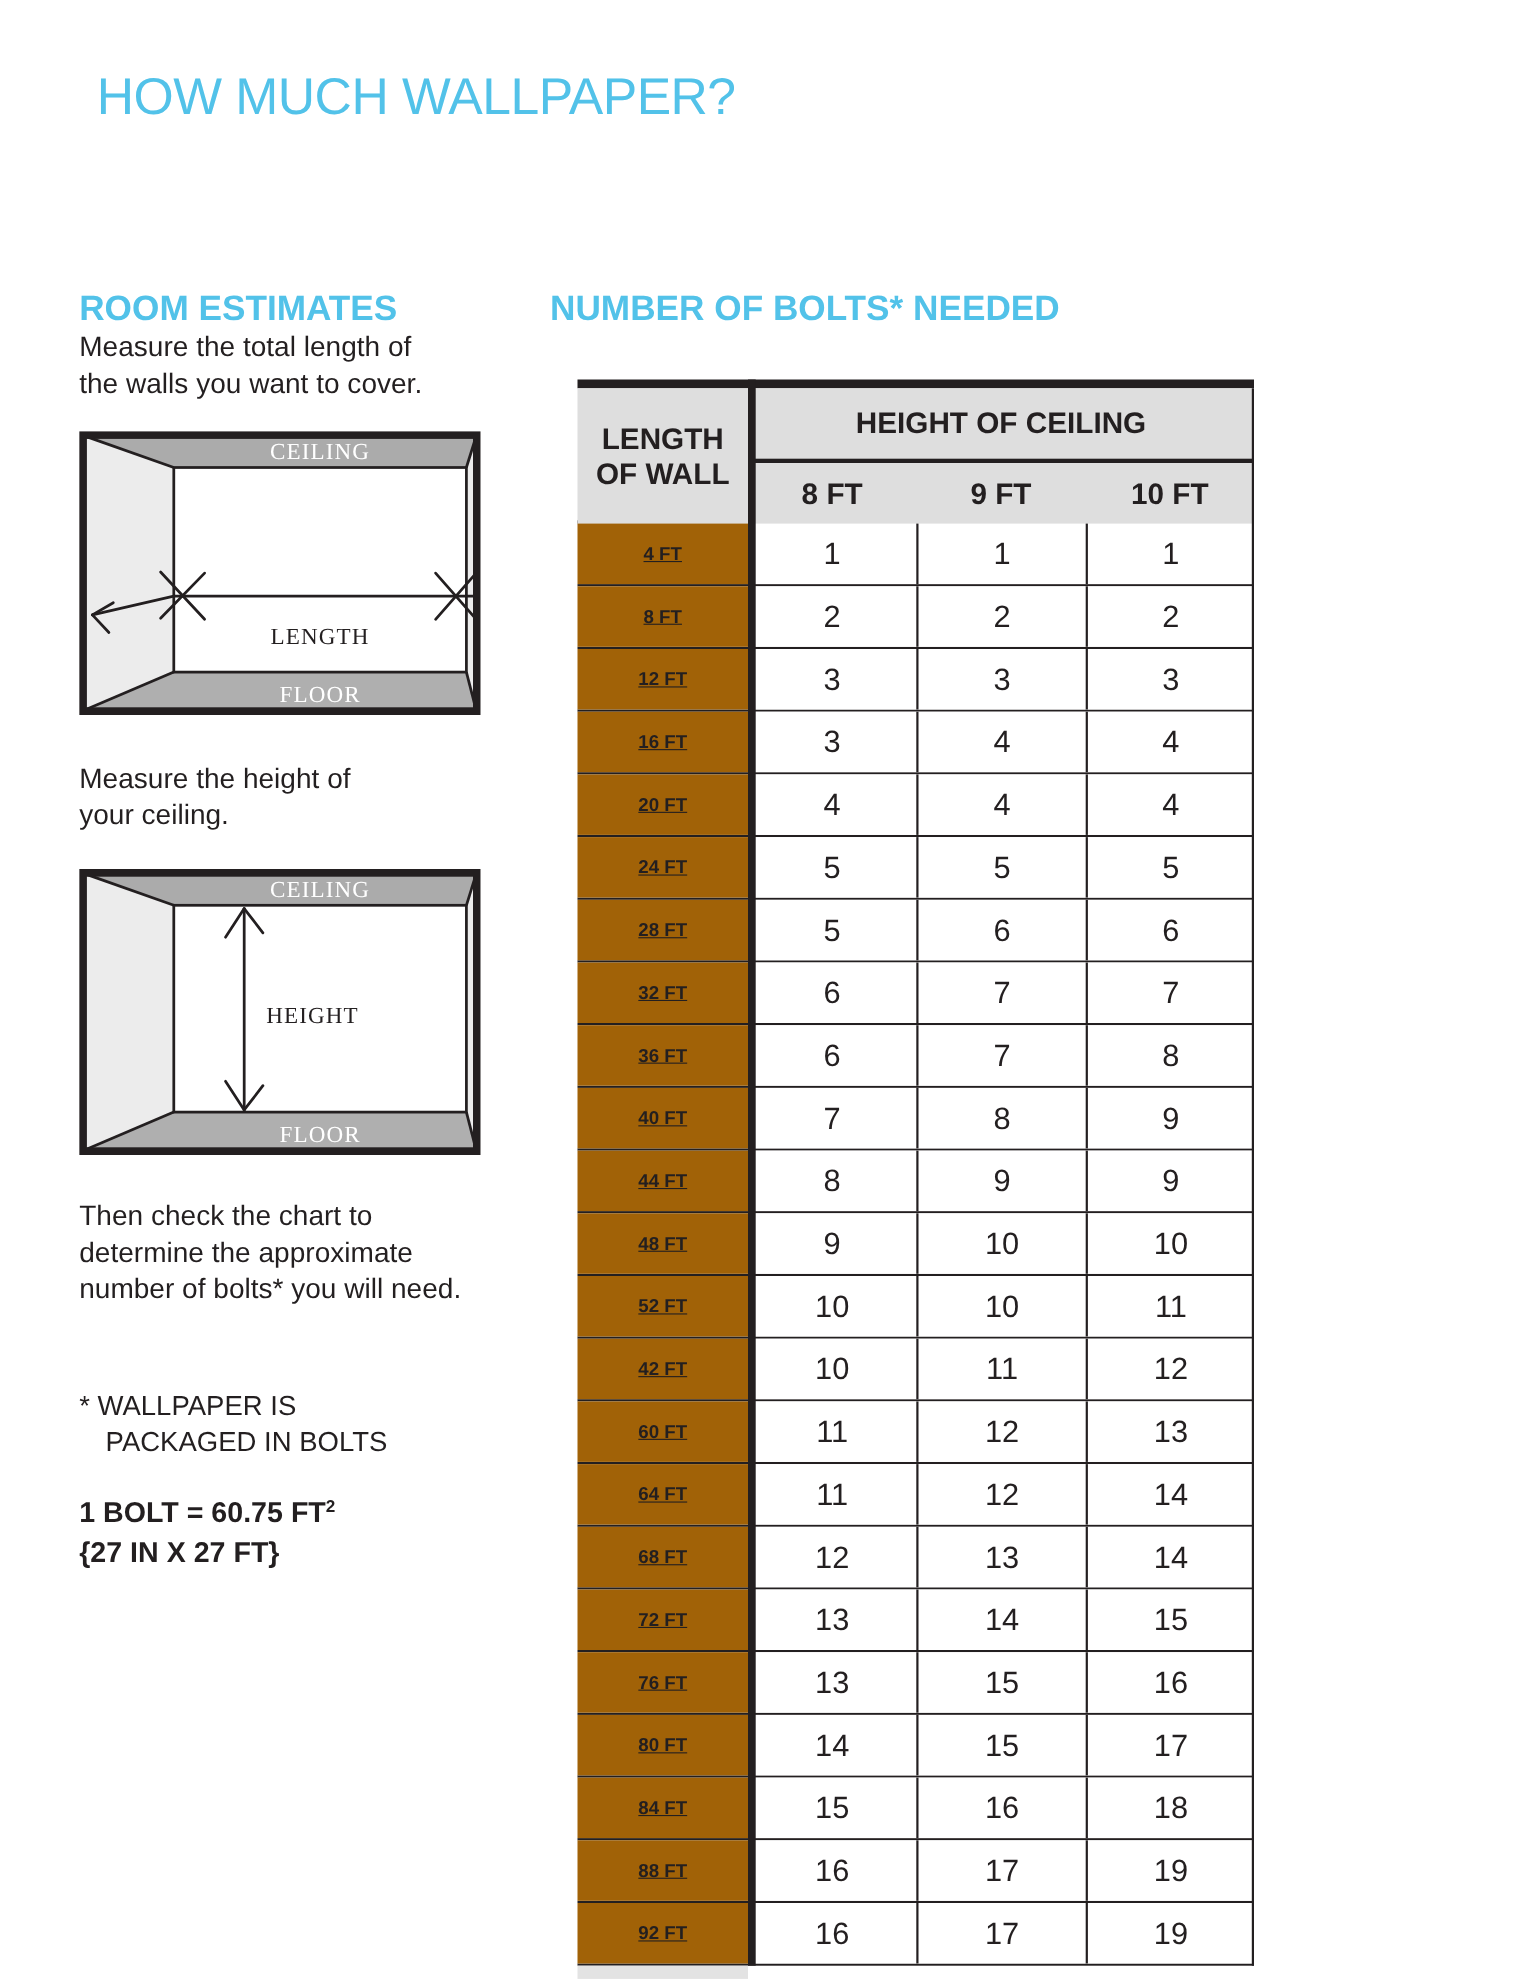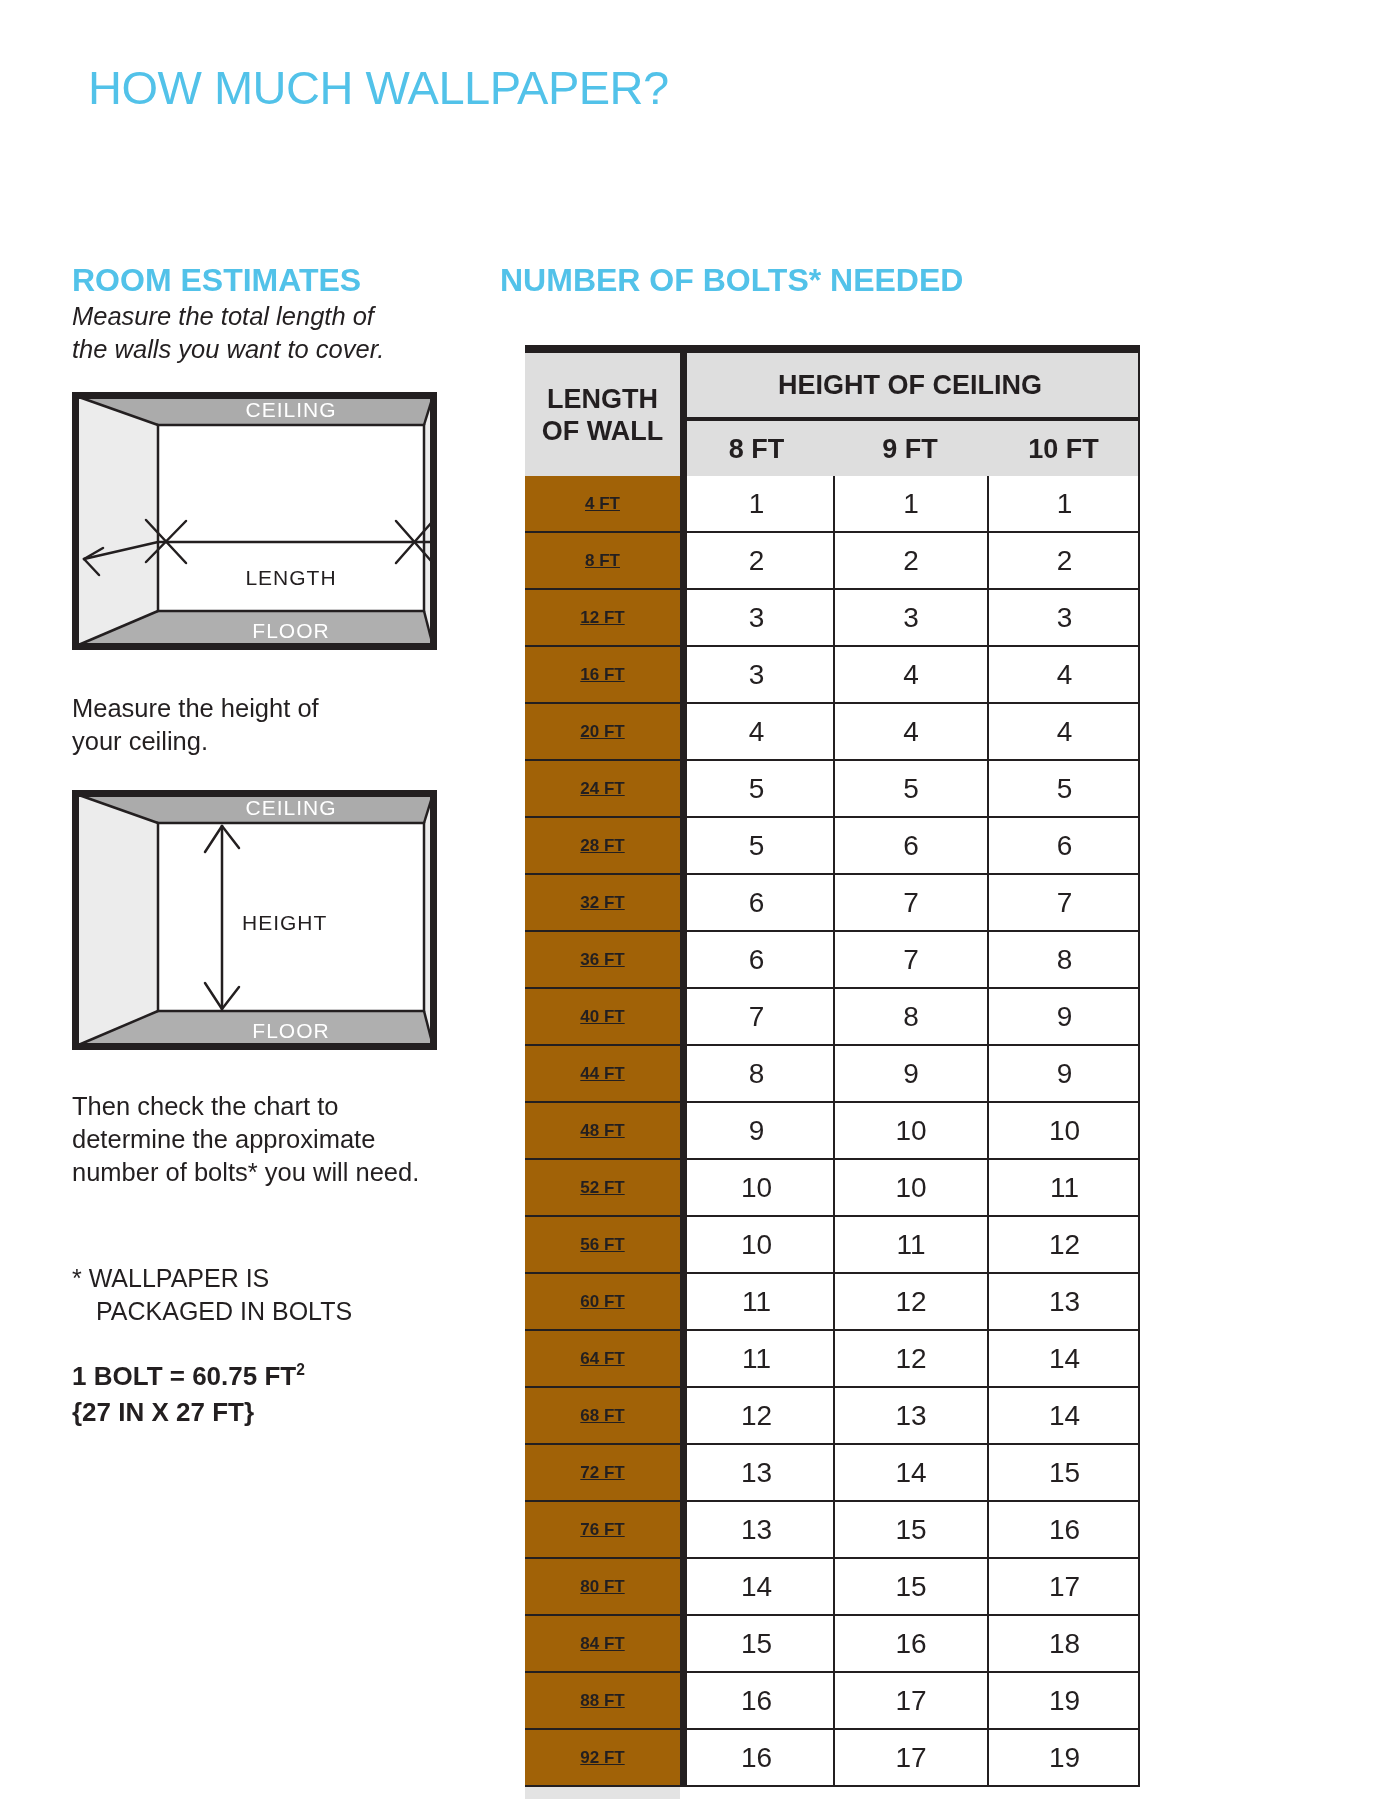--- a/index.html
+++ b/index.html
@@ -19,31 +19,31 @@
     font-size:47px; font-weight:normal; letter-spacing:-0.5px;
     color:#52C2E9;
   }
   .section-heading {
     font-size:32px; font-weight:bold; color:#52C2E9;
   }
   .h-left  { left:72px;  top:262px; }
   .h-table { left:500px; top:262px; width:615px; text-align:left; }
 
   .body-text { left:72px; font-size:25.5px; line-height:33px; }
-  .p1 { top:300px;font-style:italic; }
+  .p1 { top:300px; }
   .p2 { top:692px; }
   .p3 { top:1090px; }
 
   .footnote { left:72px; top:1262px; font-size:25px; font-weight:normal; line-height:33px; }
   .footnote .fn-line2 { padding-left:24px; }
   .boltinfo { left:72px; top:1352px; font-size:26px; font-weight:bold; line-height:36px; }
   .boltinfo sup { font-size:60%; vertical-align:super; }
 
   
-  .diagram { left:72px; width:365px; }
+  .diagram { left:72px; width:365px;font-family:Liberation Serif, serif; }
   .d1 { top:392px; height:258px; }
   .d2 { top:790px; height:260px; }
   .diagram svg { display:block; width:100%; height:100%; }
   .room-line { stroke:#231F20; stroke-width:2.5; fill:none; }
   .room-border { stroke:#231F20; stroke-width:7; fill:none; }
   .arrow { stroke:#231F20; stroke-width:2.5; fill:none; stroke-linecap:round; }
   .svg-white-label { fill:#ffffff; font-size:21px; letter-spacing:1px; }
   .svg-dark-label  { fill:#231F20; font-size:21px; letter-spacing:1px; }
 
   
@@ -257,21 +257,21 @@
         <div class="t-cell">10</div>
         <div class="t-cell">10</div>
       </div>
       <div class="t-row">
         <div class="t-label">52 FT</div>
         <div class="t-cell">10</div>
         <div class="t-cell">10</div>
         <div class="t-cell">11</div>
       </div>
       <div class="t-row">
-        <div class="t-label">56 FT</div>
+        <div class="t-label">42 FT</div>
         <div class="t-cell">10</div>
         <div class="t-cell">11</div>
         <div class="t-cell">12</div>
       </div>
       <div class="t-row">
         <div class="t-label">60 FT</div>
         <div class="t-cell">11</div>
         <div class="t-cell">12</div>
         <div class="t-cell">13</div>
       </div>

